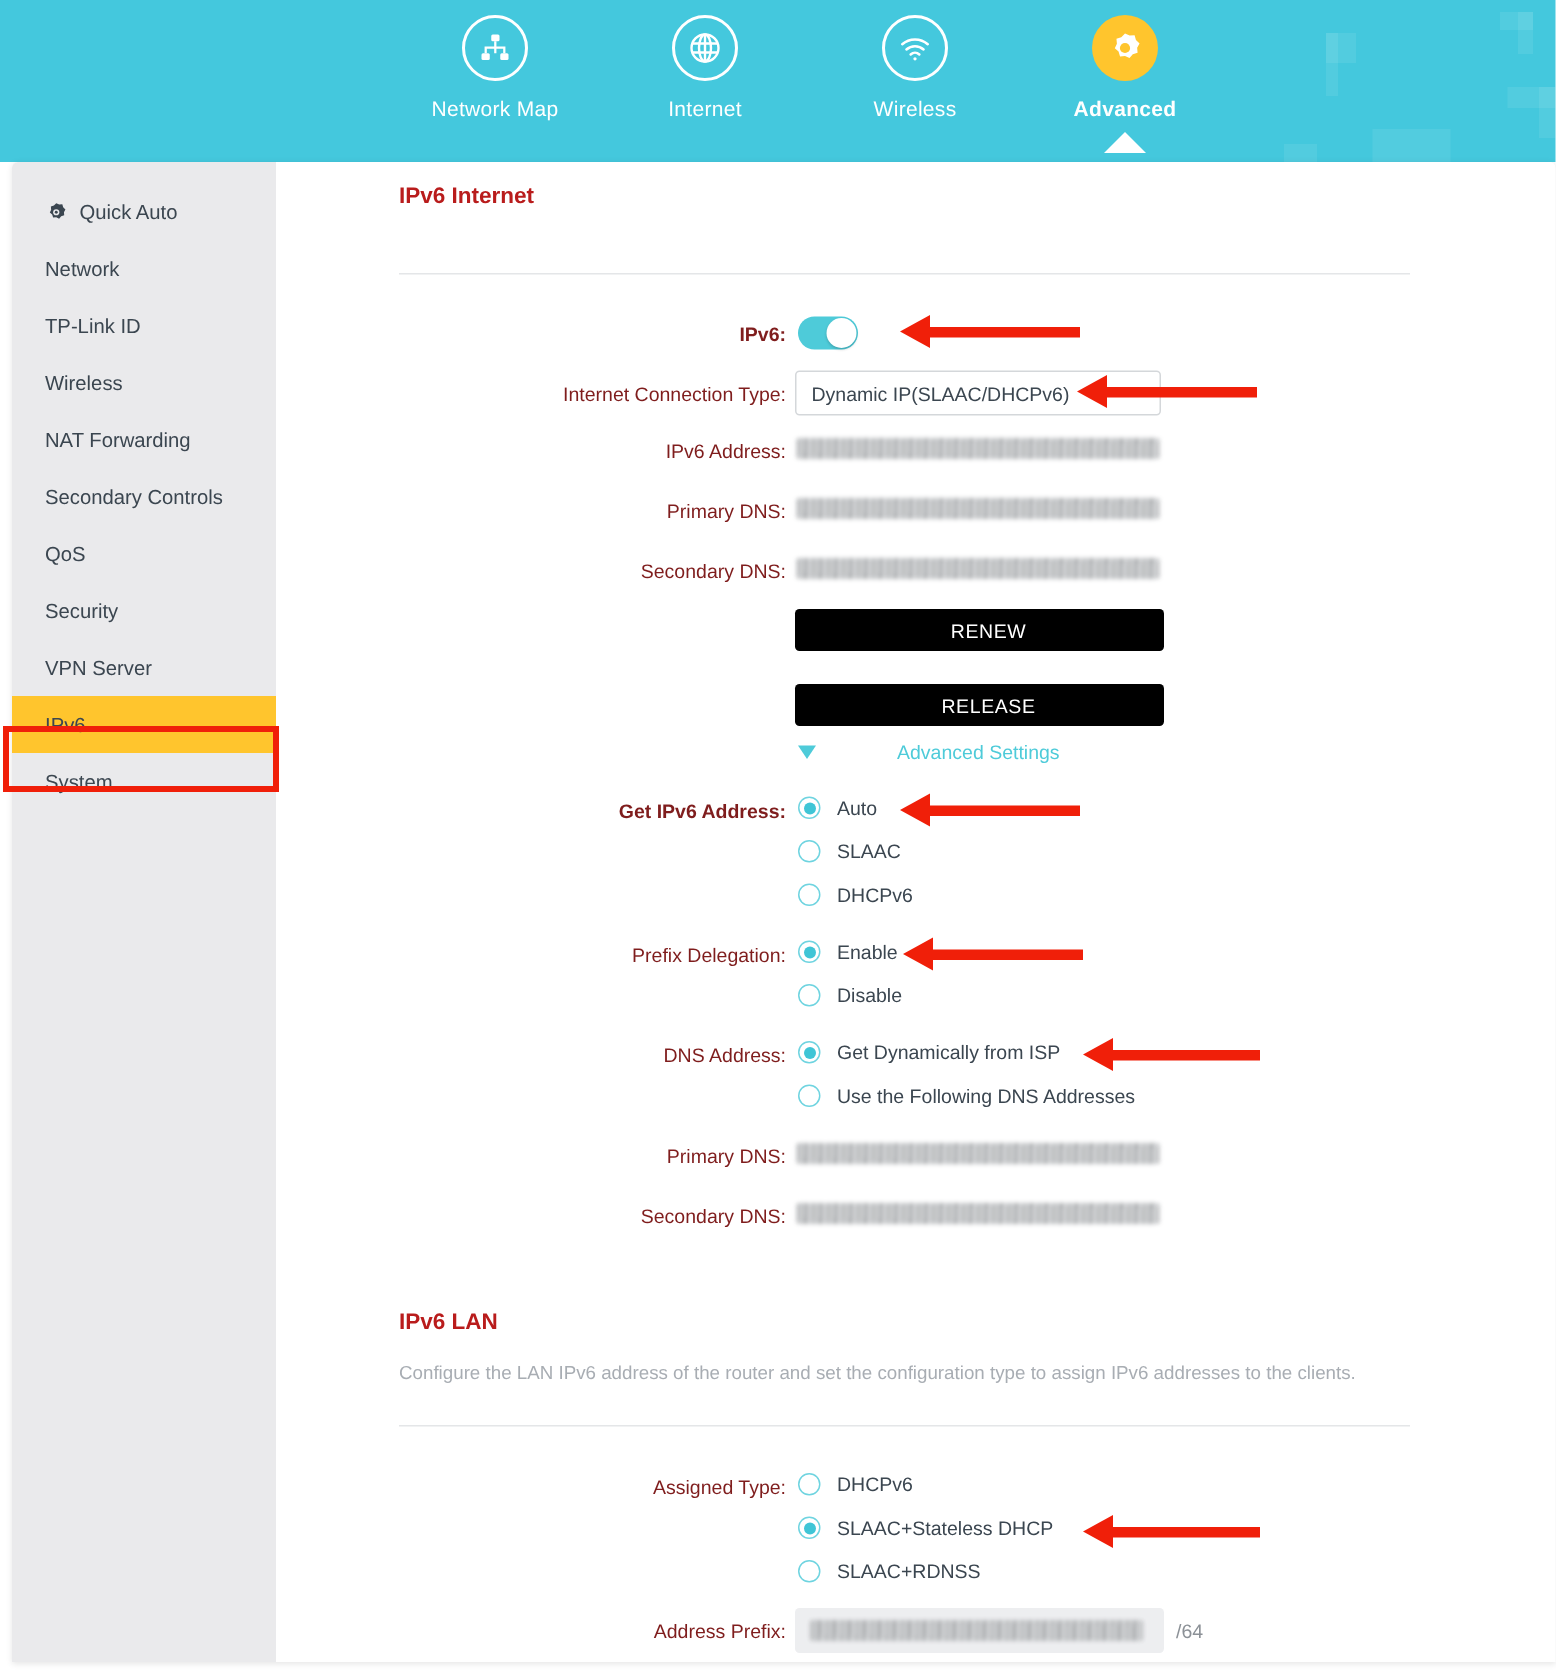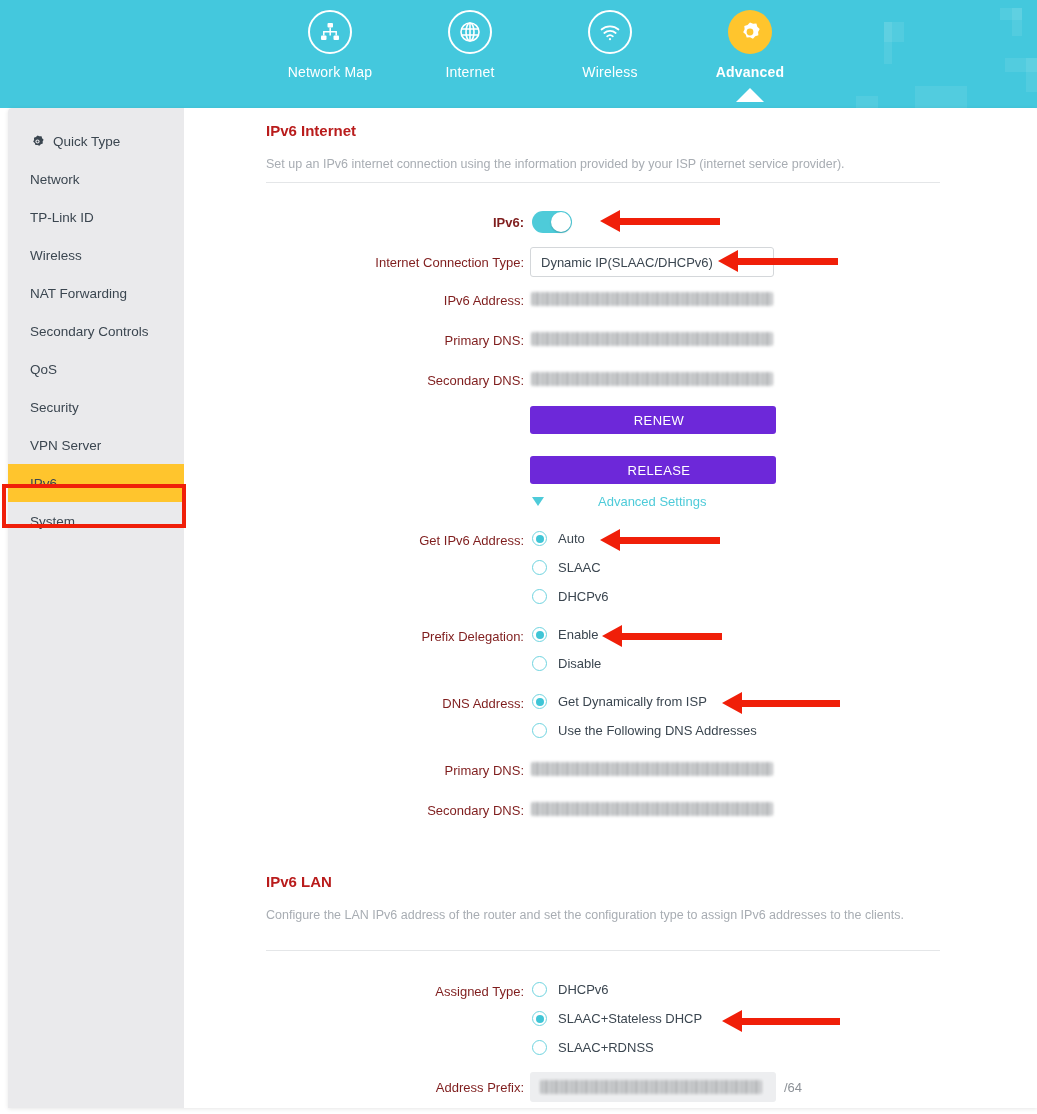--- a/index.html
+++ b/index.html
@@ -125,21 +125,21 @@
       #cfd1d3 3px, #cfd1d3 5px,
       #aeb0b2 5px, #aeb0b2 8px,
       #d8dadc 8px, #d8dadc 10px);
     border-radius: 2px;
     filter: blur(1.4px);
     opacity: .95;
   }
 
   .btn {
     position: absolute; width: 246px; height: 28px;
-    background: #6d28d9; border-radius: 3px;
+    background: #000000; border-radius: 3px;
     color: #ffffff; font-size: 13px; letter-spacing: .4px;
     display: flex; align-items: center; justify-content: center;
     cursor: pointer;
     padding-left: 12px;
   }
 
   .adv-link {
     position: absolute; display: flex; align-items: center;
     font-size: 13px; color: #4ecbd9; cursor: pointer;
   }
@@ -260,21 +260,21 @@
 
   <div class="sidebar">
     <div class="side-item">
       <span class="cog">
         <svg width="15" height="15" viewBox="0 0 26 26">
           <path d="M13 2.6l3.4 1.4 3.6-.2 1.0 3.5 2.6 2.5-1.7 3.2 .3 3.6-3.5 1.1-2.4 2.7-3.3-1.5-3.6 .3-1.1-3.5-2.7-2.4 1.5-3.3-.3-3.6 3.5-1.1z" fill="#3b4650"></path>
           <circle cx="13" cy="13" r="3.6" fill="#eaeaec"></circle>
           <circle cx="13" cy="13" r="1.7" fill="#3b4650"></circle>
         </svg>
       </span>
-      <span>Quick Type</span>
+      <span>Quick Auto</span>
     </div>
     <div class="side-item">
       <span>Network</span>
       </div>
     <div class="side-item">
       <span>TP-Link ID</span>
       </div>
     <div class="side-item">
       <span>Wireless</span>
       </div>
@@ -297,21 +297,20 @@
       <span>IPv6</span>
       </div>
     <div class="side-item">
       <span>System</span>
       </div>
   </div>
 
   <div class="content">
 
     <div class="sec-title" style="left:82px; top:14px;">IPv6 Internet</div>
-    <div class="sec-desc" style="left:82px; top:48px; width:680px;">Set up an IPv6 internet connection using the information provided by your ISP (internet service provider).</div>
     <div class="hr" style="left:82px; top:74px; width:674px;"></div>
 
     <div class="lbl bold" style="left:200px; top:107px; width:140px;">IPv6:</div>
     <div class="toggle" style="left:348px; top:103px;">
       <div class="knob"></div>
     </div>
 
     <div class="lbl" style="left:140px; top:147px; width:200px;">Internet Connection Type:</div>
     <div class="select-box" style="left:346px; top:139px;">
       <span>Dynamic IP(SLAAC/DHCPv6)</span>
@@ -331,21 +330,21 @@
     </div>
     <div class="btn" style="left:346px; top:348px;">
       <span>RELEASE</span>
     </div>
 
     <div class="adv-link" style="left:348px; top:386px;gap:46px;">
       <span class="tri-down"></span>
       <span>Advanced Settings</span>
     </div>
 
-    <div class="lbl" style="left:156px; top:425px; width:184px;">Get IPv6 Address:</div>
+    <div class="lbl" style="left:156px; top:425px; width:184px;font-weight:bold;">Get IPv6 Address:</div>
     <div class="radio-line" style="left:348px; top:423px;">
       <span class="radio on"></span>
       <span class="radio-text">Auto</span>
     </div>
     <div class="radio-line" style="left:348px; top:452px;">
       <span class="radio"></span>
       <span class="radio-text">SLAAC</span>
     </div>
     <div class="radio-line" style="left:348px; top:481px;">
       <span class="radio"></span>

